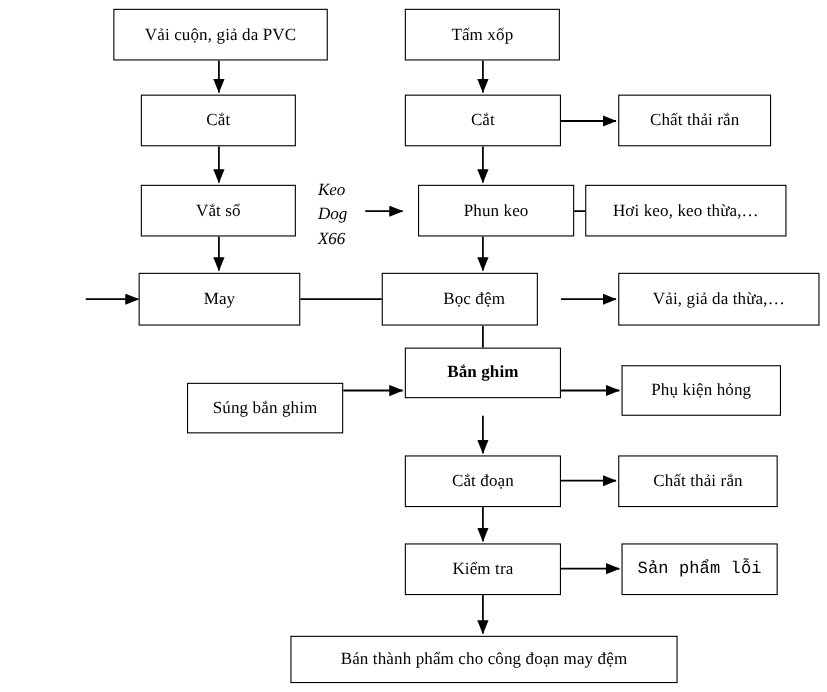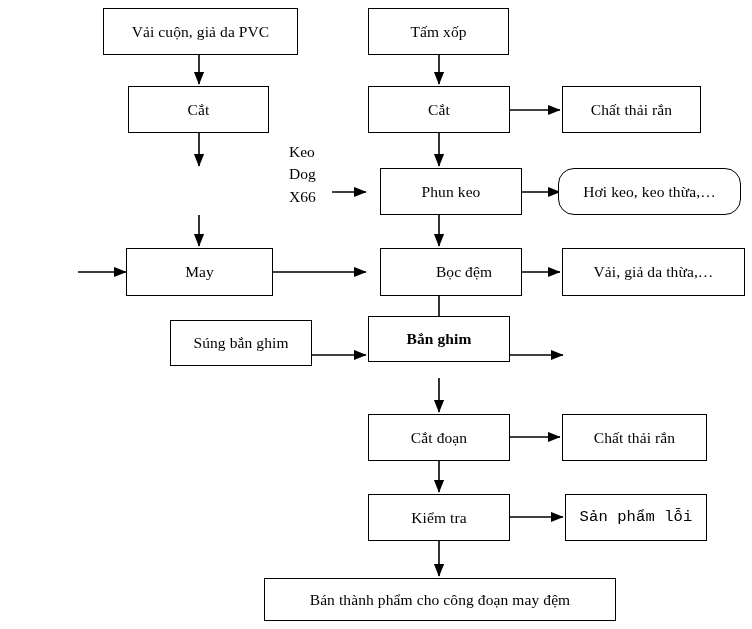--- a/index.html
+++ b/index.html
@@ -89,50 +89,52 @@
     <line x1="510" y1="272" x2="560" y2="272" stroke="#000" stroke-width="1.6" marker-end="url(#ah)"></line>
     <line x1="510" y1="355" x2="563" y2="355" stroke="#000" stroke-width="1.6" marker-end="url(#ah)"></line>
     <line x1="510" y1="437" x2="560" y2="437" stroke="#000" stroke-width="1.6" marker-end="url(#ah)"></line>
     <line x1="510" y1="517" x2="563" y2="517" stroke="#000" stroke-width="1.6" marker-end="url(#ah)"></line>
   </svg>
 
   <div class="node" style="left:103px; top:8px; width:195px; height:47px;">Vải cuộn, giả da PVC</div>
 
   <div class="node" style="left:128px; top:86px; width:141px; height:47px;">Cắt</div>
 
+  <div class="node" style="left:128px; top:168px; width:141px; height:47px;">Vắt sổ</div>
 
   <div class="node" style="left:126px; top:248px; width:147px; height:48px;">May</div>
 
   <div class="node" style="left:368px; top:8px; width:141px; height:47px;">Tấm xốp</div>
 
   <div class="node" style="left:368px; top:86px; width:142px; height:47px;">Cắt</div>
 
   <div class="node" style="left:380px; top:168px; width:142px; height:47px;">Phun keo</div>
 
-  <div class="node" style="left:380px; top:248px; width:142px; height:48px;padding-left:32px;">Bọc đệm</div>
+  <div class="node" style="left:347px; top:248px; width:142px; height:48px;padding-left:32px;">Bọc đệm</div>
 
   <div class="node" style="left:368px; top:316px; width:142px; height:46px;font-weight:bold;">Bắn ghim</div>
 
   <div class="node" style="left:368px; top:414px; width:142px; height:47px;">Cắt đoạn</div>
 
   <div class="node" style="left:368px; top:494px; width:142px; height:47px;text-align:right;">Kiểm tra</div>
 
   <div class="node" style="left:264px; top:578px; width:352px; height:43px;">Bán thành phẩm cho công đoạn may đệm</div>
 
   <div class="node" style="left:562px; top:86px; width:139px; height:47px;">Chất thải rắn</div>
 
-  <div class="node" style="left:558px; top:168px; width:183px; height:47px;border-radius:16px;">Hơi keo, keo thừa,…</div>
+  <div class="node" style="left:532px; top:168px; width:183px; height:47px;">Hơi keo, keo thừa,…</div>
 
   <div class="node" style="left:562px; top:248px; width:183px; height:48px;">Vải, giả da thừa,…</div>
 
+  <div class="node" style="left:565px; top:332px; width:145px; height:46px;">Phụ kiện hỏng</div>
 
   <div class="node" style="left:562px; top:414px; width:145px; height:47px;">Chất thải rắn</div>
 
   <div class="node" style="left:565px; top:494px; width:142px; height:47px;font-family:Liberation Mono, monospace;">Sản phẩm lỗi</div>
 
-  <div class="node" style="left:170px; top:320px; width:142px; height:46px;">Súng bắn ghim</div>
+  <div class="node" style="left:170px; top:348px; width:142px; height:46px;">Súng bắn ghim</div>
 
-  <div class="label-free" style="left:289px; top:141px; width:60px; height:72px;">Keo
+  <div class="label-free" style="left:289px; top:162px; width:60px; height:72px;font-style:italic;">Keo
 Dog
 X66</div>
 
 
 </div>
 
 </body></html>

